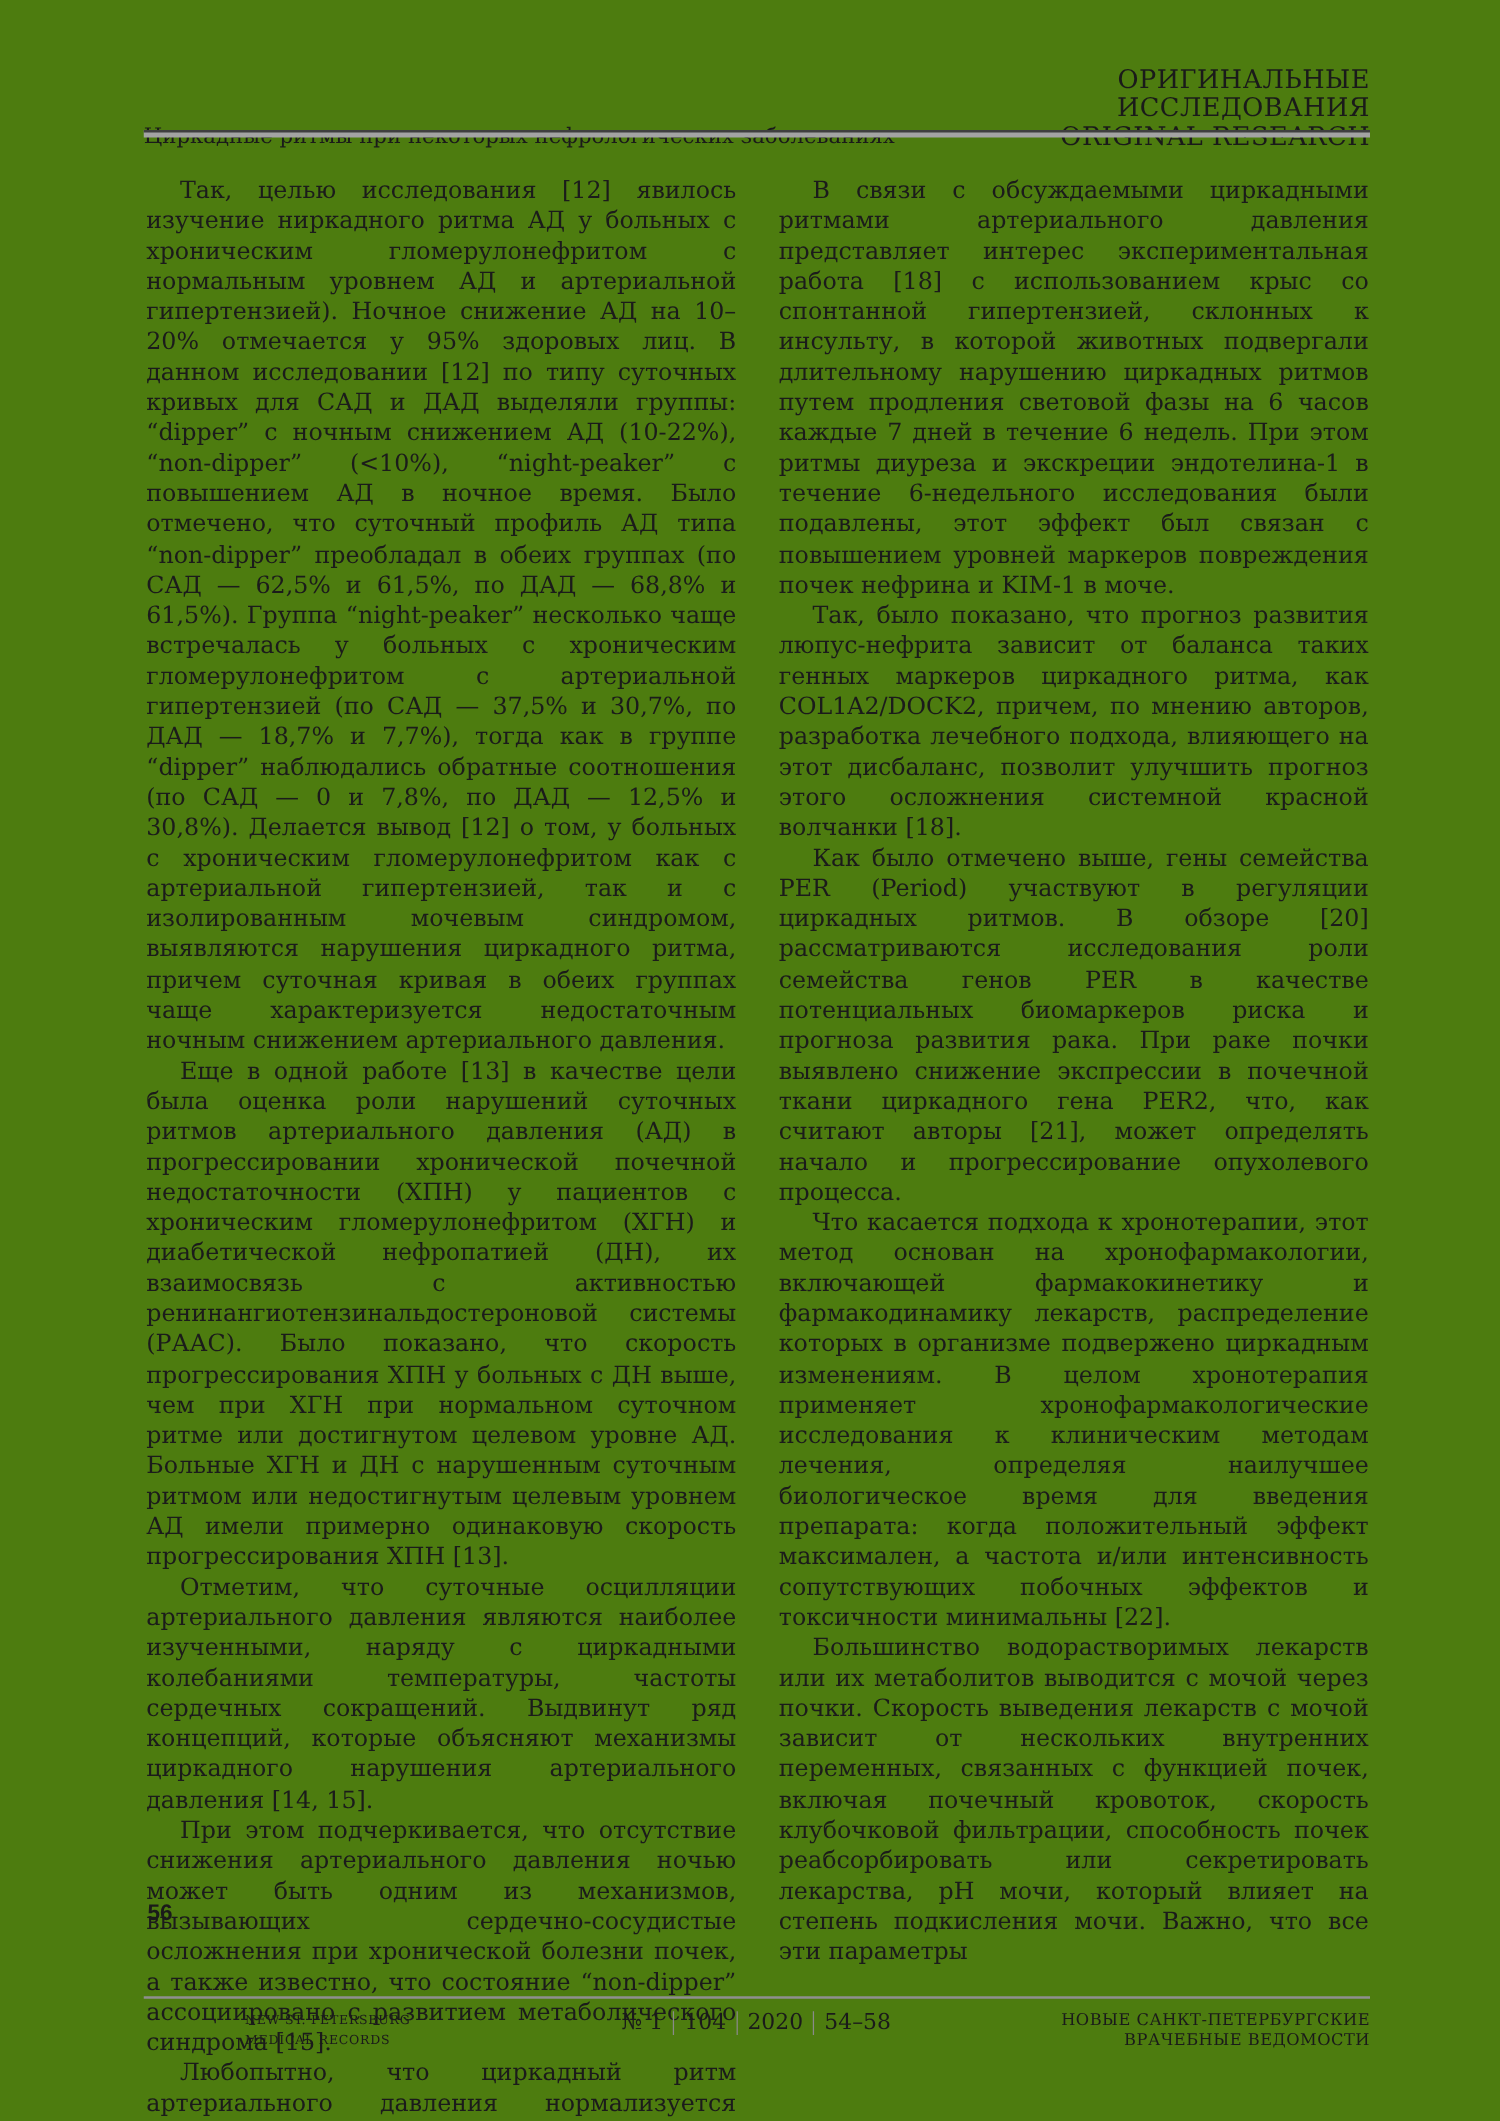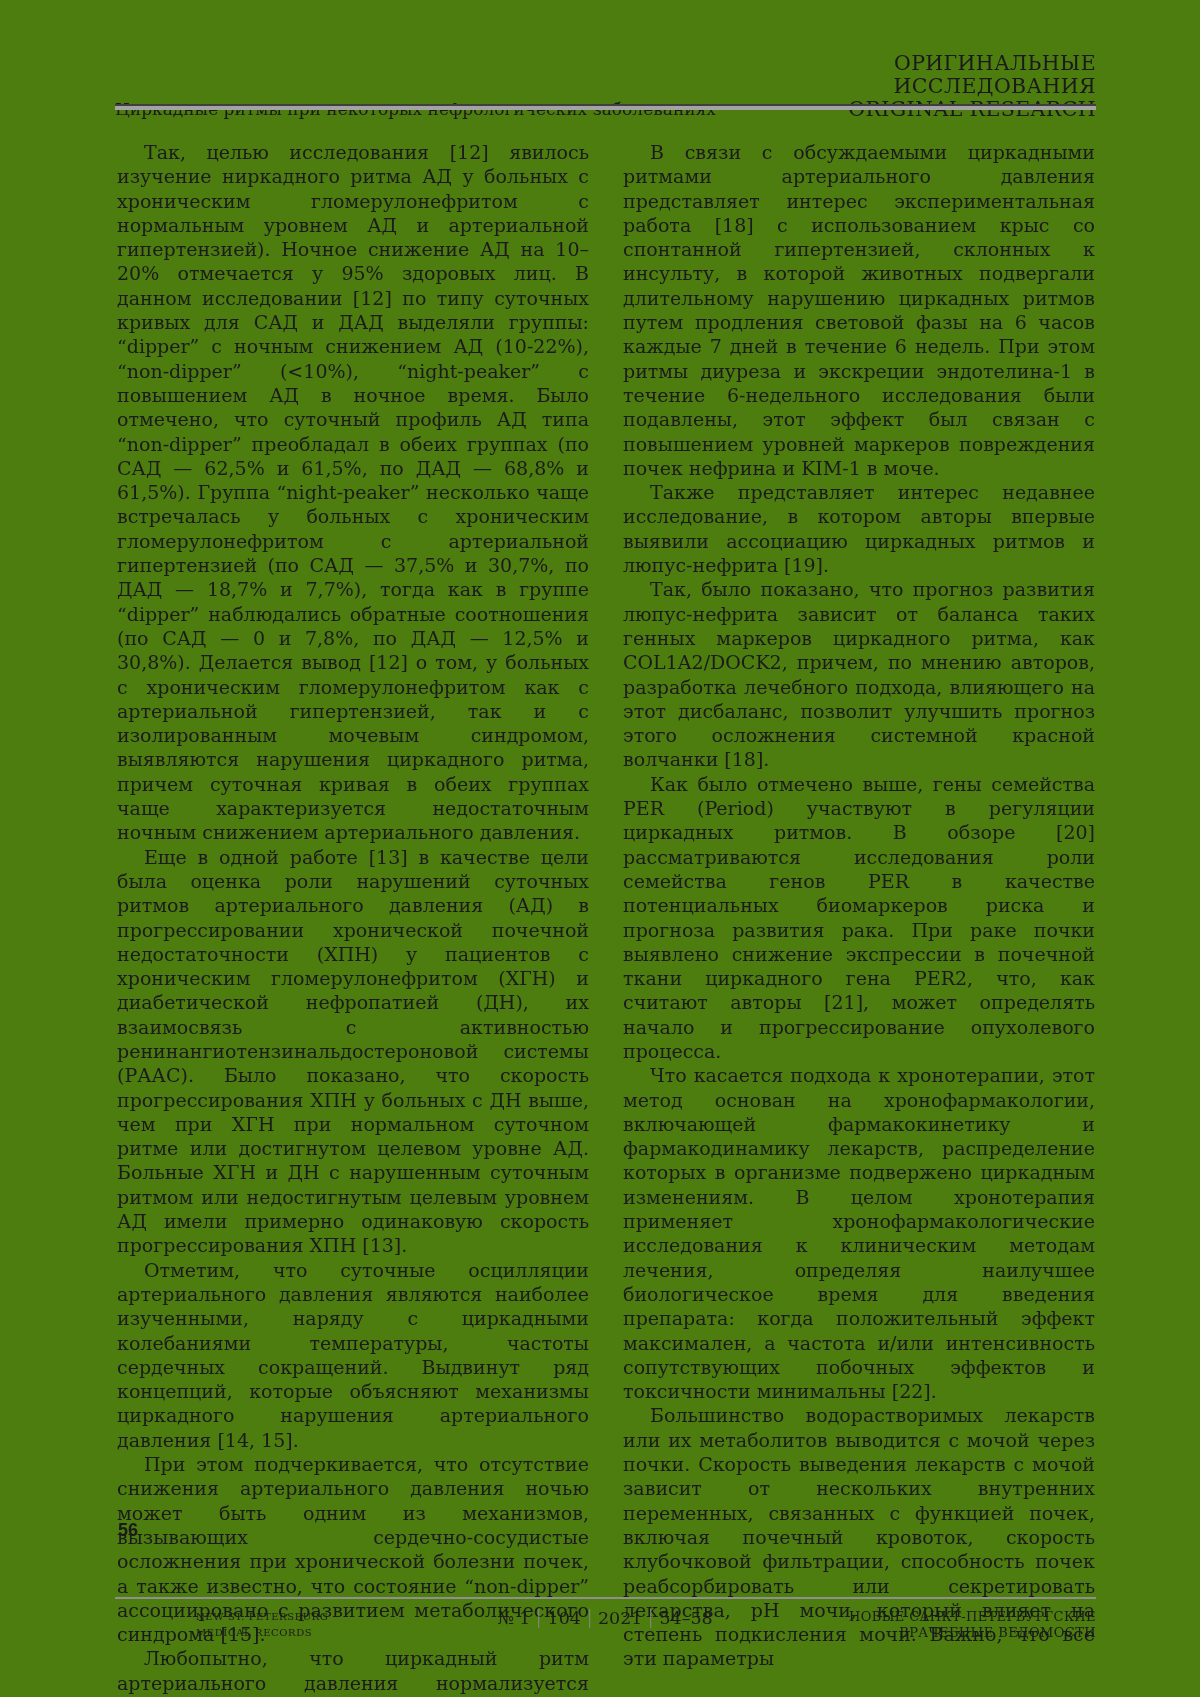--- a/index.html
+++ b/index.html
@@ -138,40 +138,39 @@
   <div class="body-columns">
     <div class="column" lang="ru">
       <p>Так, целью исследования [12] явилось изучение ниркадного ритма АД у больных с хроническим гломерулонефритом с нормальным уровнем АД и артериальной гипертензией). Ночное снижение АД на 10–20% отмечается у 95% здоровых лиц. В данном исследовании [12] по типу суточных кривых для САД и ДАД выделяли группы: “dipper” с ночным снижением АД (10-22%), “non-dipper” (&lt;10%), “night-peaker” с повышением АД в ночное время. Было отмечено, что суточный профиль АД типа “non-dipper” преобладал в обеих группах (по САД — 62,5% и 61,5%, по ДАД — 68,8% и 61,5%). Группа “night-peaker” несколько чаще встречалась у больных с хроническим гломерулонефритом с артериальной гипертензией (по САД — 37,5% и 30,7%, по ДАД — 18,7% и 7,7%), тогда как в группе “dipper” наблюдались обратные соотношения (по САД — 0 и 7,8%, по ДАД — 12,5% и 30,8%). Делается вывод [12] о том, у больных с хроническим гломерулонефритом как с артериальной гипертензией, так и с изолированным мочевым синдромом, выявляются нарушения циркадного ритма, причем суточная кривая в обеих группах чаще характеризуется недостаточным ночным снижением артериального давления.</p>
       <p>Еще в одной работе [13] в качестве цели была оценка роли нарушений суточных ритмов артериального давления (АД) в прогрессировании хронической почечной недостаточности (ХПН) у пациентов с хроническим гломерулонефритом (ХГН) и диабетической нефропатией (ДН), их взаимосвязь с активностью ренинангиотензинальдостероновой системы (РААС). Было показано, что скорость прогрессирования ХПН у больных с ДН выше, чем при ХГН при нормальном суточном ритме или достигнутом целевом уровне АД. Больные ХГН и ДН с нарушенным суточным ритмом или недостигнутым целевым уровнем АД имели примерно одинаковую скорость прогрессирования ХПН [13].</p>
       <p>Отметим, что суточные осцилляции артериального давления являются наиболее изученными, наряду с циркадными колебаниями температуры, частоты сердечных сокращений. Выдвинут ряд концепций, которые объясняют механизмы циркадного нарушения артериального давления [14, 15].</p>
       <p>При этом подчеркивается, что отсутствие снижения артериального давления ночью может быть одним из механизмов, вызывающих сердечно-сосудистые осложнения при хронической болезни почек, а также известно, что состояние “non-dipper” ассоциировано с развитием метаболического синдрома [15].</p>
       <p>Любопытно, что циркадный ритм артериального давления нормализуется после транспланта­ции почки [16, 17].</p>
     </div>
     <div class="column" lang="ru">
       <p>В связи с обсуждаемыми циркадными ритмами артериального давления представляет интерес экспериментальная работа [18] с использованием крыс со спонтанной гипертензией, склонных к инсульту, в которой животных подвергали длительному нарушению циркадных ритмов путем продления световой фазы на 6 часов каждые 7 дней в течение 6 недель. При этом ритмы диуреза и экскреции эндотелина-1 в течение 6-недельного исследования были подавлены, этот эффект был связан с повышением уровней маркеров повреждения почек нефрина и KIM-1 в моче.</p>
-      <p>Также представляет интерес недавнее исследование, в котором авторы впервые выявили ассоциацию циркадных ритмов и люпус-нефрита [19].</p>
       <p>Так, было показано, что прогноз развития люпус-нефрита зависит от баланса таких генных маркеров циркадного ритма, как COL1A2/DOCK2, причем, по мнению авторов, разработка лечебного подхода, влияющего на этот дисбаланс, позволит улучшить прогноз этого осложнения системной красной волчанки [18].</p>
       <p>Как было отмечено выше, гены семейства PER (Period) участвуют в регуляции циркадных ритмов. В обзоре [20] рассматриваются исследования роли семейства генов PER в качестве потенциальных биомаркеров риска и прогноза развития рака. При раке почки выявлено снижение экспрессии в почечной ткани циркадного гена PER2, что, как считают авторы [21], может определять начало и прогрессирование опухолевого процесса.</p>
       <p>Что касается подхода к хронотерапии, этот метод основан на хронофармакологии, включающей фармакокинетику и фармакодинамику лекарств, распределение которых в организме подвержено циркадным изменениям. В целом хронотерапия применяет хронофармакологические исследования к клиническим методам лечения, определяя наилучшее биологическое время для введения препарата: когда положительный эффект максимален, а частота и/или интенсивность сопутствующих побочных эффектов и токсичности минимальны [22].</p>
       <p>Большинство водорастворимых лекарств или их метаболитов выводится с мочой через почки. Скорость выведения лекарств с мочой зависит от нескольких внутренних переменных, связанных с функцией почек, включая почечный кровоток, скорость клубочковой фильтрации, способность почек реабсорбировать или секретировать лекарства, pH мочи, который влияет на степень подкисления мочи. Важно, что все эти параметры</p>
     </div>
   </div>
 
   <div class="footer-rule"></div>
   <div class="page-number">56</div>
   <div class="journal-en">
     <div>NEW ST. PETERSBURG</div>
     <div>MEDICAL RECORDS</div>
   </div>
   <div class="issue">
     <span>№ 1</span>
     <span class="vsep"></span>
     <span>104</span>
     <span class="vsep"></span>
-    <span>2021</span>
+    <span>2020</span>
     <span class="vsep"></span>
     <span>54–58</span>
   </div>
   <div class="journal-ru">
     <div>НОВЫЕ САНКТ-ПЕТЕРБУРГСКИЕ</div>
     <div>ВРАЧЕБНЫЕ ВЕДОМОСТИ</div>
   </div>
 
 </div>
 

